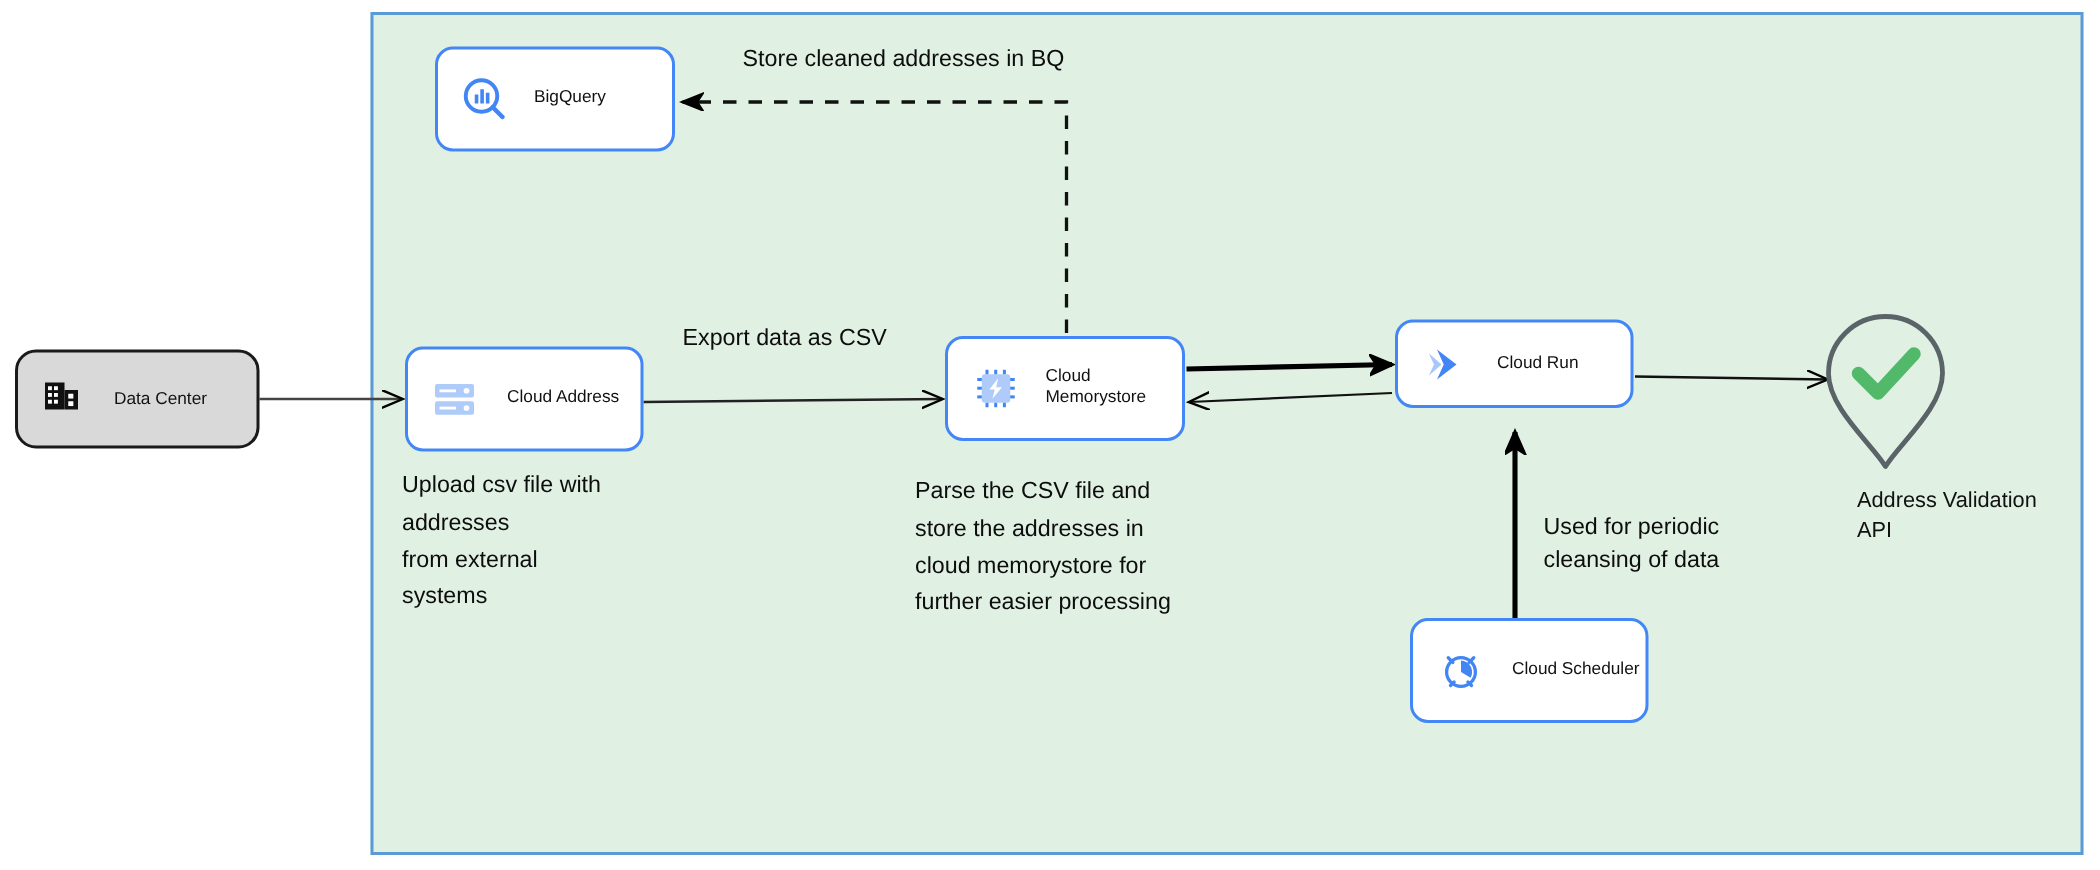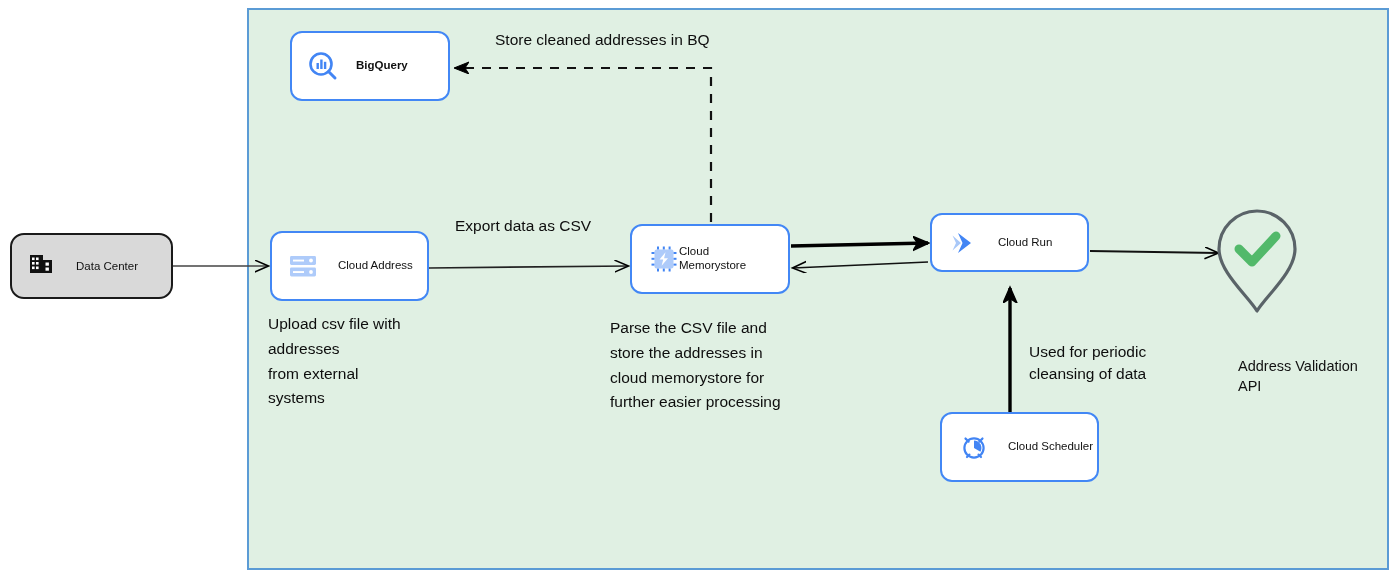--- a/index.html
+++ b/index.html
@@ -22,36 +22,36 @@
     white-space:pre-line;
   }
 
   #datacenter{
     position:absolute;left:10px;top:233px;width:163px;height:66px;
     background:#d9d9d9;border:2px solid #1a1a1a;border-radius:14px;
     display:flex;align-items:center;box-sizing:border-box;
   }
   #datacenter .lbl{font-size:11.5px;color:#111;}
 
-  #bigquery{left:290px;top:31px;width:160px;height:70px;font-weight:bold;}
+  #bigquery{left:290px;top:31px;width:160px;height:70px;}
   #cloudstorage{left:270px;top:231px;width:159px;height:70px;}
   #memorystore{left:630px;top:224px;width:160px;height:70px;}
   #cloudrun{left:930px;top:213px;width:159px;height:59px;}
   #scheduler{left:930px;top:412px;width:159px;height:70px;margin-left:10px;}
 
   .note{
     position:absolute;font-size:15.5px;color:#0d0d0d;line-height:1.6;
     white-space:pre-line;
   }
   .edge-label{
     position:absolute;font-size:15.5px;color:#0d0d0d;white-space:nowrap;
   }
   #avapi-label{
     position:absolute;left:1238px;top:325px;width:150px;
-    font-size:14.5px;color:#111;line-height:1.35;white-space:pre-line;margin-top:32px;
+    font-size:14.5px;color:#111;line-height:1.35;white-space:pre-line;
   }
   svg.layer{position:absolute;left:0;top:0;width:1400px;height:580px;overflow:visible;}
   #edges{pointer-events:none;}
 </style>
 </head>
 <body>
 
 <div id="stage">
 
   <div id="gcp-panel"></div>
@@ -164,21 +164,21 @@
             <rect x="2.5" y="13.8" width="3.2" height="2"></rect>
             <rect x="2.5" y="19.6" width="3.2" height="2"></rect>
           <rect x="24.3" y="8" width="3.2" height="2"></rect>
             <rect x="24.3" y="13.8" width="3.2" height="2"></rect>
             <rect x="24.3" y="19.6" width="3.2" height="2"></rect>
         </g>
         <rect x="5.5" y="5.5" width="19" height="19" rx="2" fill="#aecbfa"></rect>
         <path d="M16.5 8.2 L10.5 15.6 L14.2 15.6 L12.6 21.8 L19 14.2 L15.1 14.2 Z" fill="#ffffff"></path>
       </svg>
     </span>
-    <span class="lbl" style="">Cloud
+    <span class="lbl" style="margin-left:18px;">Cloud
 Memorystore</span>
   </div>
 
   <div class="node" id="cloudrun">
     <span class="ico" style="margin-left:14px;">
       <svg width="38" height="32" viewBox="0 0 38 32">
         <path d="M12 6 L25 16 L12 26 L16.5 16 Z" fill="#4285f4"></path>
         <path d="M6.5 8.5 L15 16 L6.5 23.5 L10 16 Z" fill="#a9c8f8"></path>
       </svg>
     </span>

